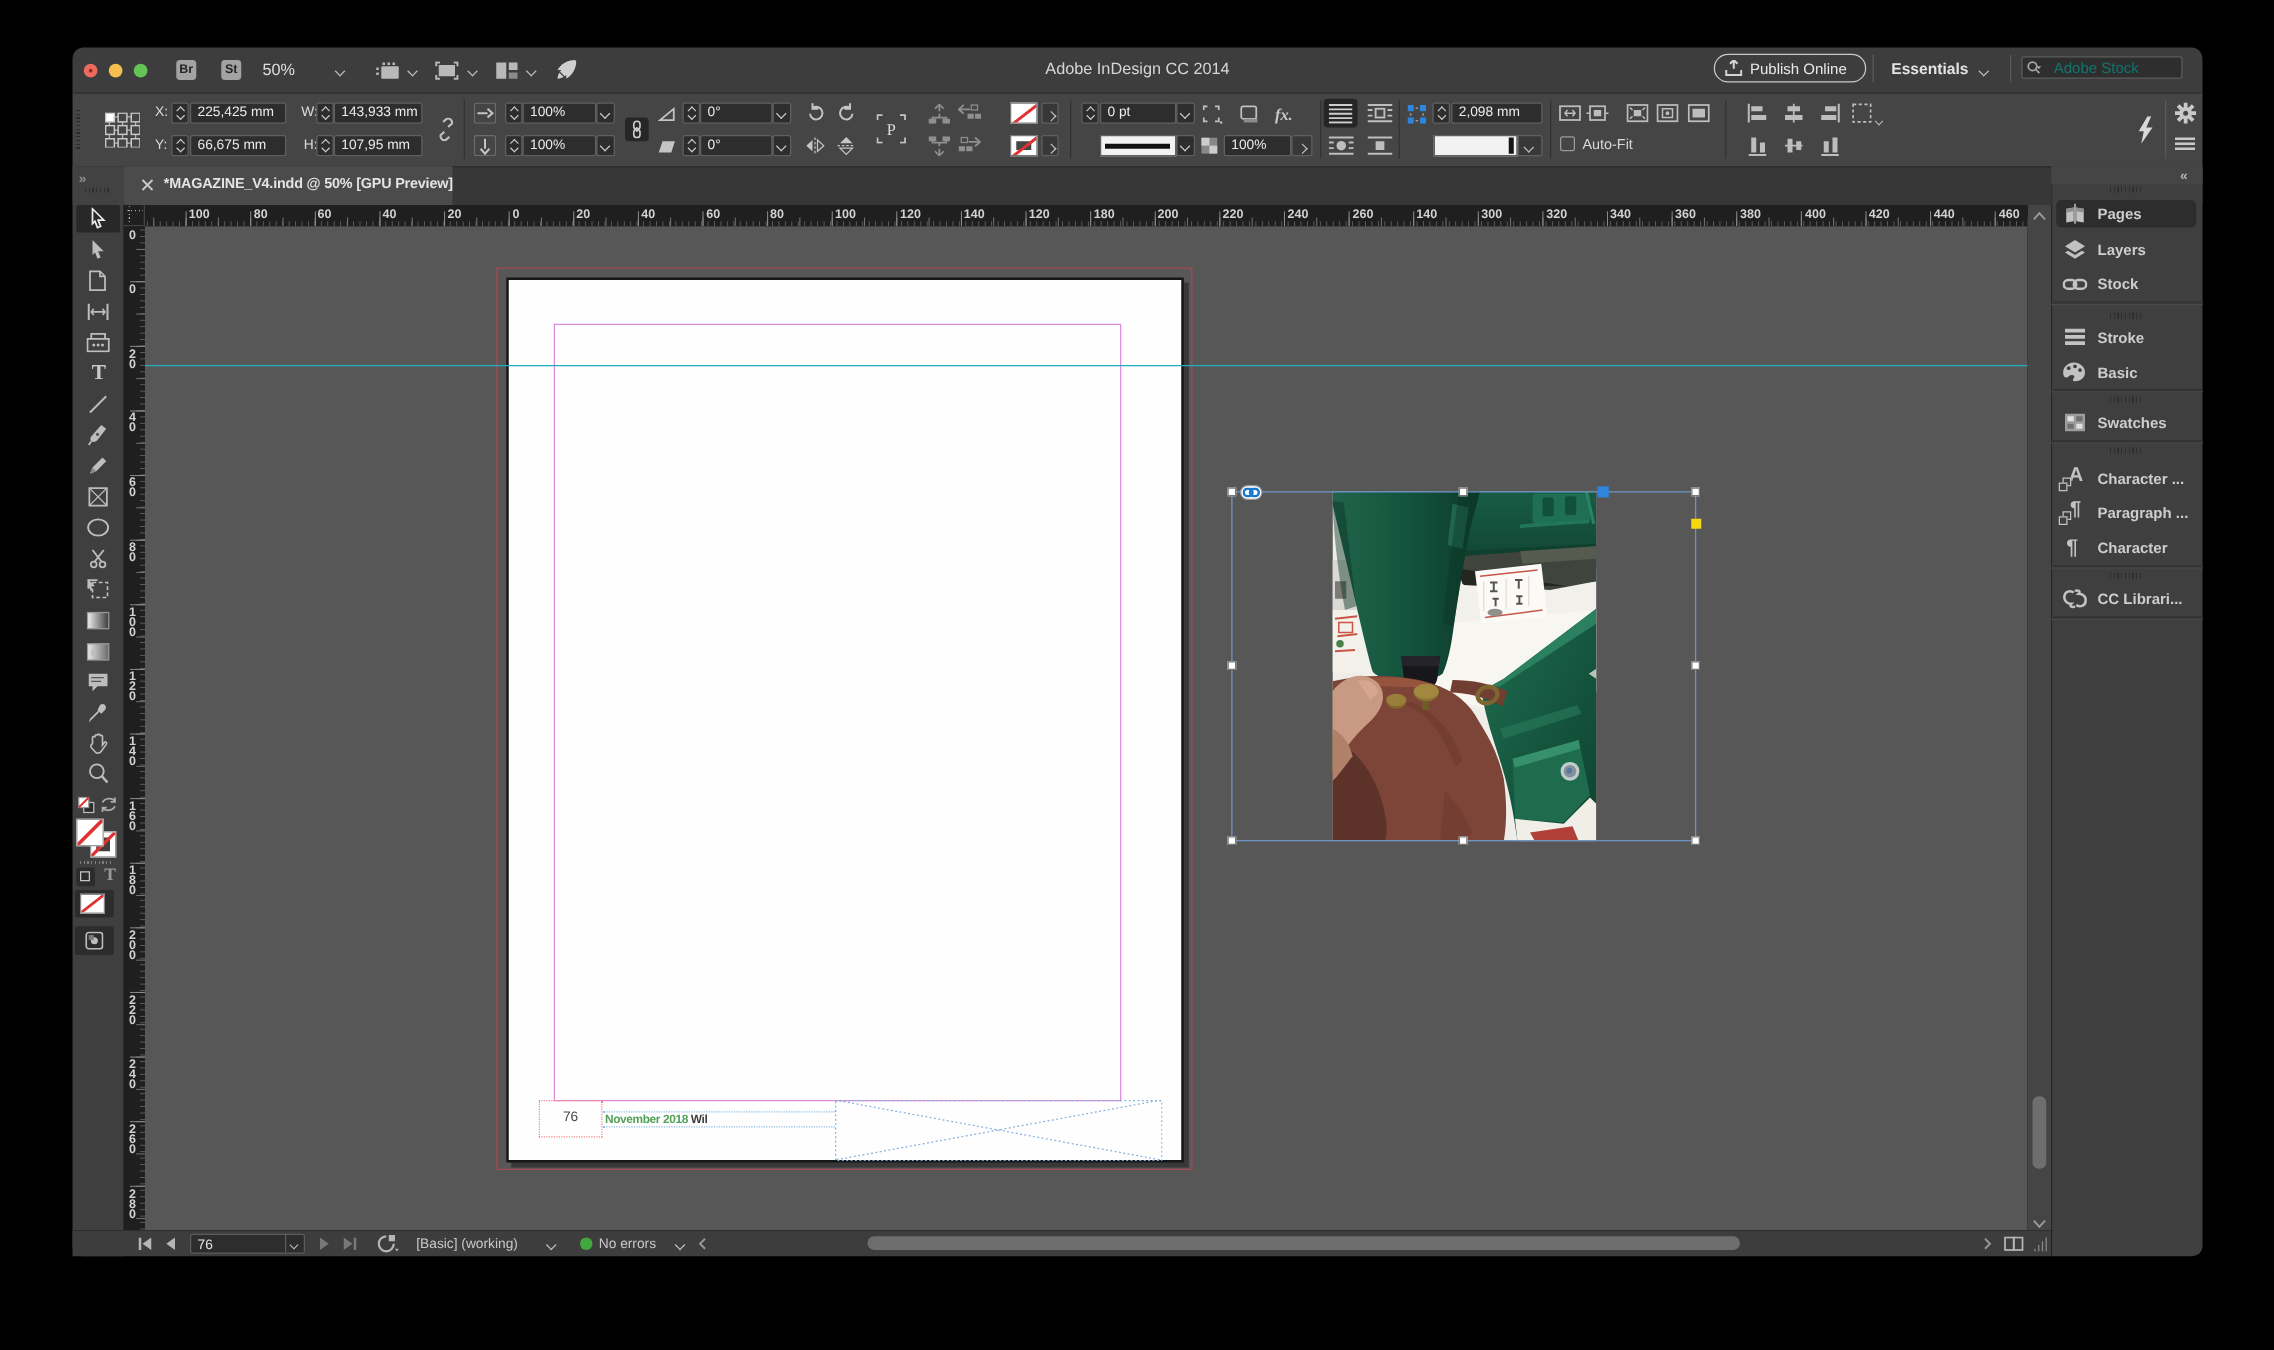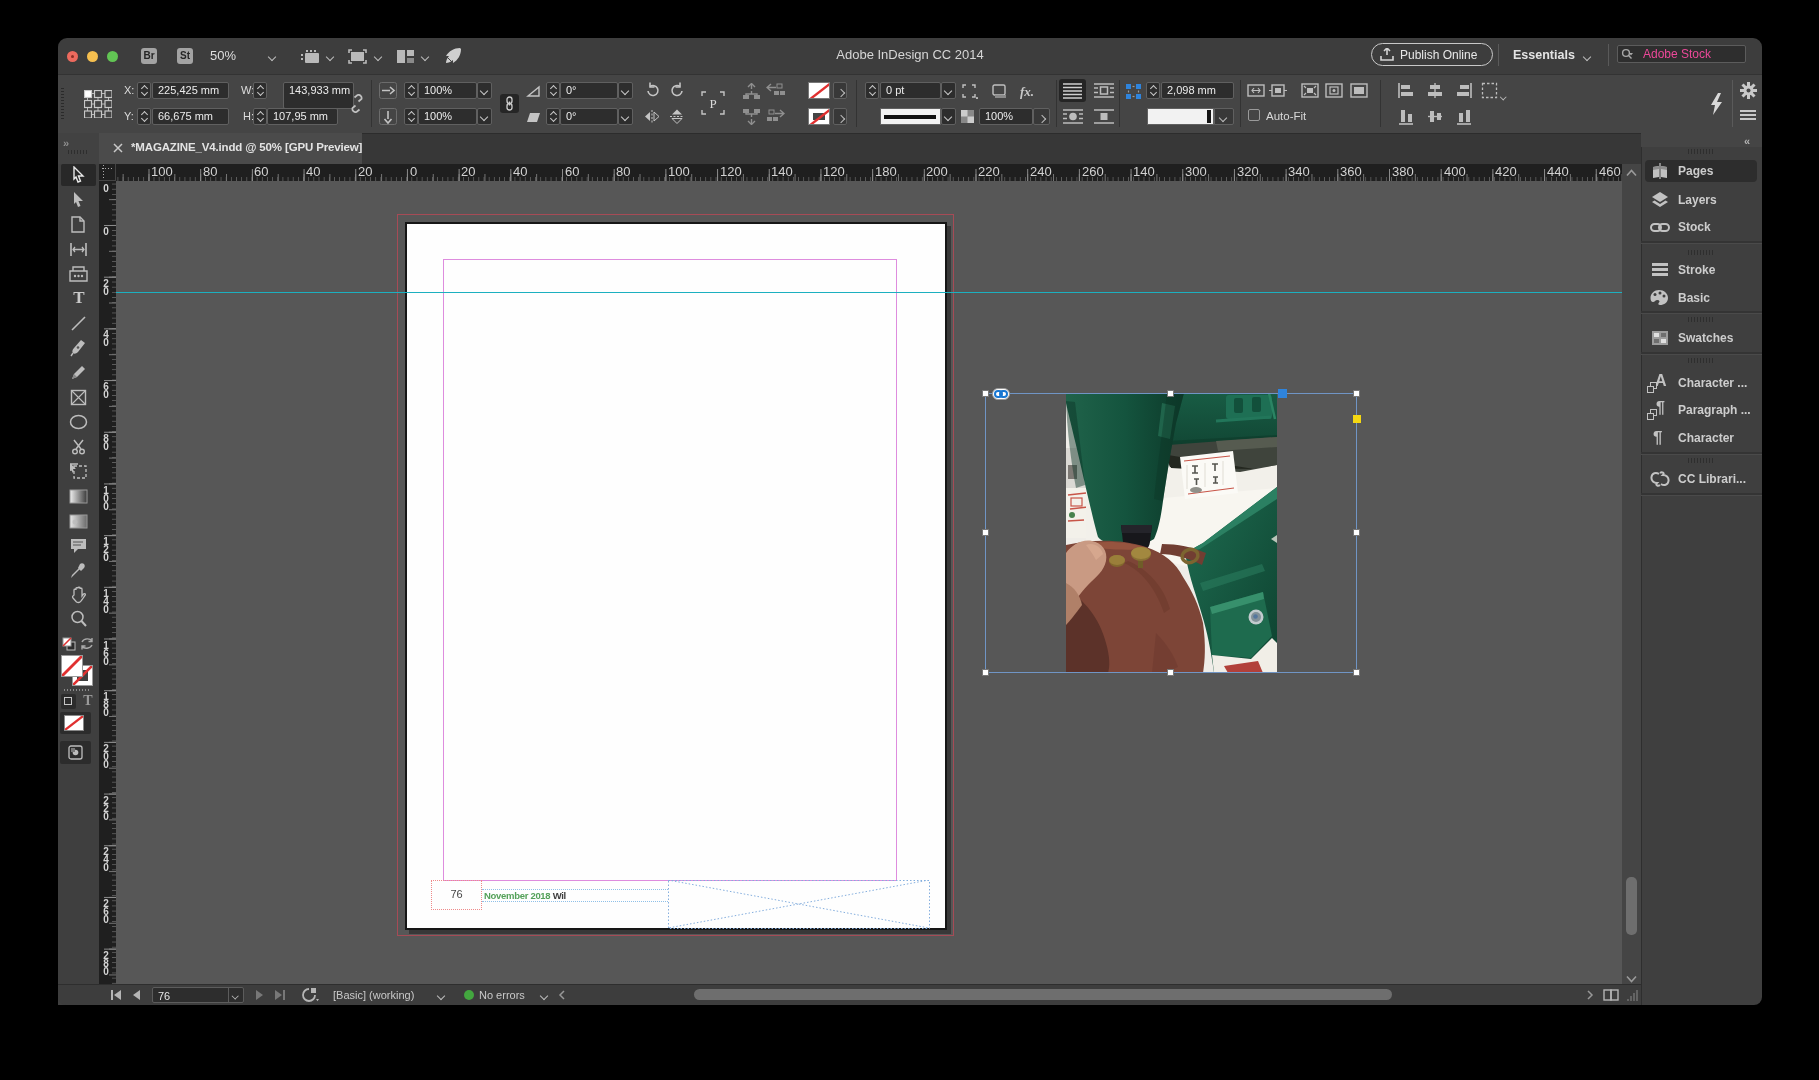--- a/index.html
+++ b/index.html
@@ -10,21 +10,21 @@
 .spin{position:absolute;width:14px;height:17px;background:#2d2d2d;border:1px solid #606060;border-radius:2px;box-sizing:border-box}
 .spin:before{content:"";position:absolute;left:4px;top:3px;width:4px;height:4px;border-left:1.4px solid #c9c9c9;border-top:1.4px solid #c9c9c9;transform:rotate(45deg)}
 .spin:after{content:"";position:absolute;left:4px;bottom:3px;width:4px;height:4px;border-left:1.4px solid #c9c9c9;border-bottom:1.4px solid #c9c9c9;transform:rotate(-45deg)}
 .chvb{position:absolute;width:15px;height:17px;background:#2d2d2d;border:1px solid #606060;border-radius:2px;box-sizing:border-box}
 .chvb:before{content:"";position:absolute;left:3px;top:5px;width:5px;height:5px;border-left:1.5px solid #c9c9c9;border-bottom:1.5px solid #c9c9c9;transform:rotate(-45deg)}
 .chv{position:absolute;width:8px;height:8px}
 .chv:before{content:"";position:absolute;left:0;top:1px;width:5px;height:5px;border-left:1.6px solid #bdbdbd;border-bottom:1.6px solid #bdbdbd;transform:rotate(-45deg)}
 .sep{position:absolute;width:1px;background:#333}
 .lbl{position:absolute;color:#dcdcdc;font-size:11px;line-height:17px}
 .icon{position:absolute}
-.rlbl{position:absolute;color:#d2d2d2;font-size:13px;font-weight:normal;line-height:10px}
+.rlbl{position:absolute;color:#d2d2d2;font-size:10px;font-weight:bold;line-height:10px}
 .vlbl{position:absolute;color:#d2d2d2;font-size:10px;font-weight:bold;line-height:8px;width:10px;text-align:center}
 .ditem{position:absolute;color:#cdcdcd;font-size:12px;font-weight:bold;line-height:20px}
 .dots{position:absolute;width:26px;height:5px;
  background:repeating-linear-gradient(90deg,#2e2e2e 0 1px,transparent 1px 3px)}
 .hdl{position:absolute;color:#8f8f8f}
 </style></head>
 <body>
 <div id="stage">
 
 <div class="abs" id="titlebar" style="left:58px;top:38px;width:1704px;height:36px;background:#3d3d3d;border-radius:9px 9px 0 0"></div>
@@ -299,21 +299,21 @@
   <div class="sep" style="left:1498px;top:44px;height:22px;background:#5a5a5a"></div>
   <div class="abs" style="left:1513px;top:48px;color:#e4e4e4;font-size:12.5px;font-weight:bold;line-height:14px">Essentials</div>
   <div class="chv" style="left:1584px;top:53px"></div>
   <div class="sep" style="left:1608px;top:44px;height:22px;background:#5a5a5a"></div>
   <div class="abs" style="left:1617px;top:45px;width:129px;height:18px;background:#2e2e2e;border:1px solid #5c5c5c;border-radius:2px;box-sizing:border-box"></div>
   <svg class="abs icon" style="left:1621px;top:48px" width="13" height="13" viewBox="0 0 13 13">
     <circle cx="5" cy="5" r="3.4" fill="none" stroke="#a8a8a8" stroke-width="1.4"></circle>
     <line x1="7.6" y1="7.6" x2="10.5" y2="10.5" stroke="#a8a8a8" stroke-width="1.4"></line>
     <path d="M9,4 l4,0 l-2,2.4 z" fill="#a8a8a8" transform="translate(-1,1)"></path>
   </svg>
-  <div class="abs" style="left:1643px;top:48px;color:#ec4899;font-size:12px;line-height:13px">Adobe Stock</div>
+  <div class="abs" style="left:1643px;top:48px;color:#0f766e;font-size:12px;line-height:13px">Adobe Stock</div>
 </div>
 
 <div id="ctrlcontent">
   <div class="abs" style="left:61px;top:88px;width:3px;height:32px;background:repeating-linear-gradient(180deg,#2a2a2a 0 1px,transparent 1px 3px)"></div>
 
   <svg class="abs" style="left:84px;top:90px" width="28" height="28" viewBox="0 0 28 28">
     <g stroke="#b8b8b8" stroke-width="1">
       <line x1="3.5" y1="3.5" x2="24.5" y2="3.5"></line>
           <line x1="3.5" y1="14" x2="24.5" y2="14"></line>
           <line x1="3.5" y1="24.5" x2="24.5" y2="24.5"></line>
@@ -336,21 +336,21 @@
   <div class="lbl" style="left:124px;top:82px">X:</div>
   <div class="lbl" style="left:124px;top:108px">Y:</div>
   <div class="spin" style="left:137px;top:82px"></div>
   <div class="spin" style="left:137px;top:108px"></div>
   <div class="fld" style="left:152px;top:82px;width:77px;height:17px">225,425 mm</div>
   <div class="fld" style="left:152px;top:108px;width:77px;height:17px">66,675 mm</div>
   <div class="lbl" style="left:241px;top:82px">W:</div>
   <div class="lbl" style="left:243px;top:108px">H:</div>
   <div class="spin" style="left:253px;top:82px"></div>
   <div class="spin" style="left:253px;top:108px"></div>
-  <div class="fld" style="left:283px;top:82px;width:71px;height:27px">143,933 mm</div>
+  <div class="fld" style="left:267px;top:82px;width:71px;height:17px">143,933 mm</div>
   <div class="fld" style="left:267px;top:108px;width:71px;height:17px">107,95 mm</div>
 
   <svg class="abs" style="left:348px;top:94px" width="18" height="19" viewBox="0 0 18 19">
     <g fill="none" stroke="#c0c0c0" stroke-width="1.7">
       <path d="M10.5,7.5 L13.5,5 A3.2,3.2 0 0 0 9.5,1 L6.5,3.5"></path>
       <path d="M7.5,11.5 L4.5,14 A3.2,3.2 0 0 0 8.5,18 L11.5,15.5"></path>
     </g>
   </svg>
   <div class="sep" style="left:371px;top:80px;height:47px"></div>
 

